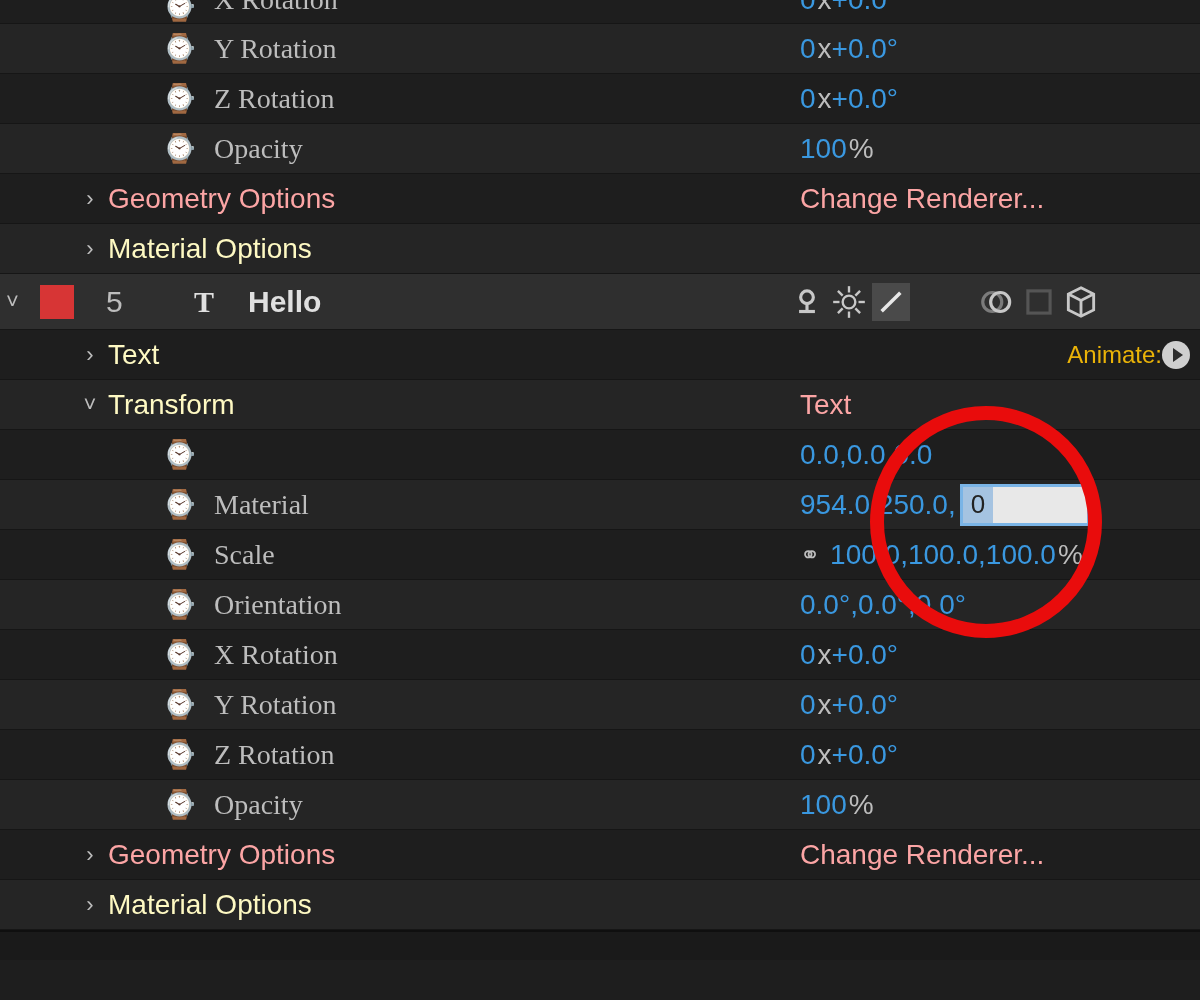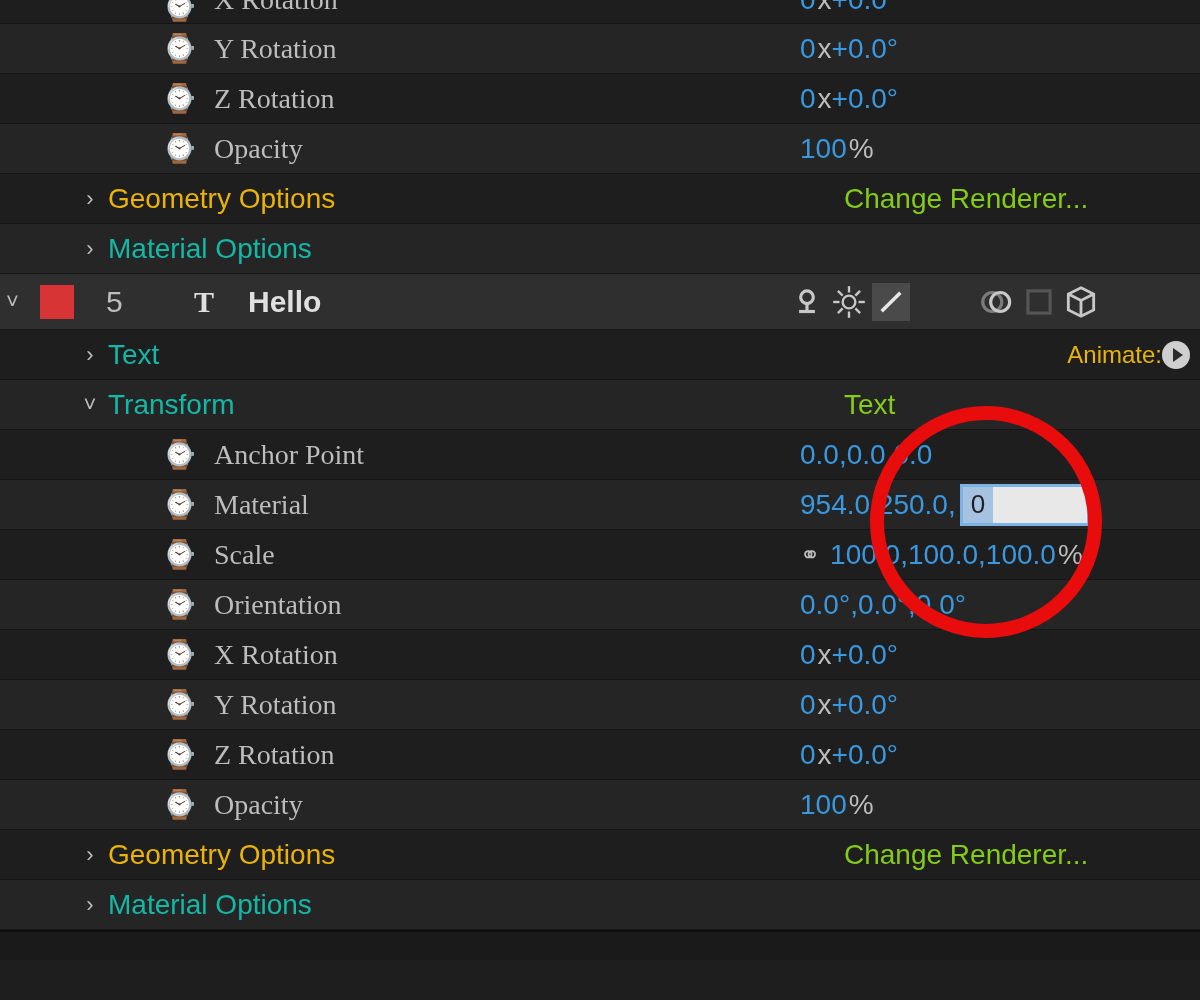--- a/index.html
+++ b/index.html
@@ -54,39 +54,39 @@
     display: flex;
     align-items: center;
     font-size: 28px;
     color: #3a98e0;
     gap: 0;
   }
   .link-val { color: #3a98e0; cursor: ew-resize; }
   .unit { color: #bdbdbd; margin-left: 2px; }
   .sep { color: #3a98e0; }
   .deg { color: #3a98e0; }
-  .link-text { color: #84cc16; cursor: pointer; margin-left: 44px; }
+  .link-text { color: #fca5a5; cursor: pointer; }
   .chevron {
     position: absolute;
     left: 66px;
     color: #bdbdbd;
     font-size: 22px;
     cursor: pointer;
     width: 24px;
     text-align: center;
   }
   .chevron.sub { left: 78px; }
   .group-label {
     position: absolute;
     left: 108px;
-    color: #14b8a6;
+    color: #fef9c3;
     font-size: 28px;
     cursor: pointer;
   }
-  .group-label.dim { color: #eab308; }
+  .group-label.dim { color: #fca5a5; }
   .layer .chev-layer {
     position: absolute;
     left: 6px;
     color: #bdbdbd;
     font-size: 22px;
     cursor: pointer;
   }
   .color-swatch {
     position: absolute;
     left: 40px;
@@ -336,21 +336,20 @@
   <div class="group-label">Transform</div>
   <div class="value-cell">
     <span class="link-text">Text</span>
   </div>
 </div>
 
 <div class="row dark">
   <div class="stopwatch-cell">
       <span class="stopwatch">⌚</span>
     </div>
-  <div class="prop-label">Anchor Point</div>
   <div class="value-cell">
     <span class="link-val">0.0</span>
       <span class="sep">,</span>
     <span class="link-val">0.0</span>
       <span class="sep">,</span>
     <span class="link-val">0.0</span>
   </div>
 </div>
 
 <div class="row alt">

